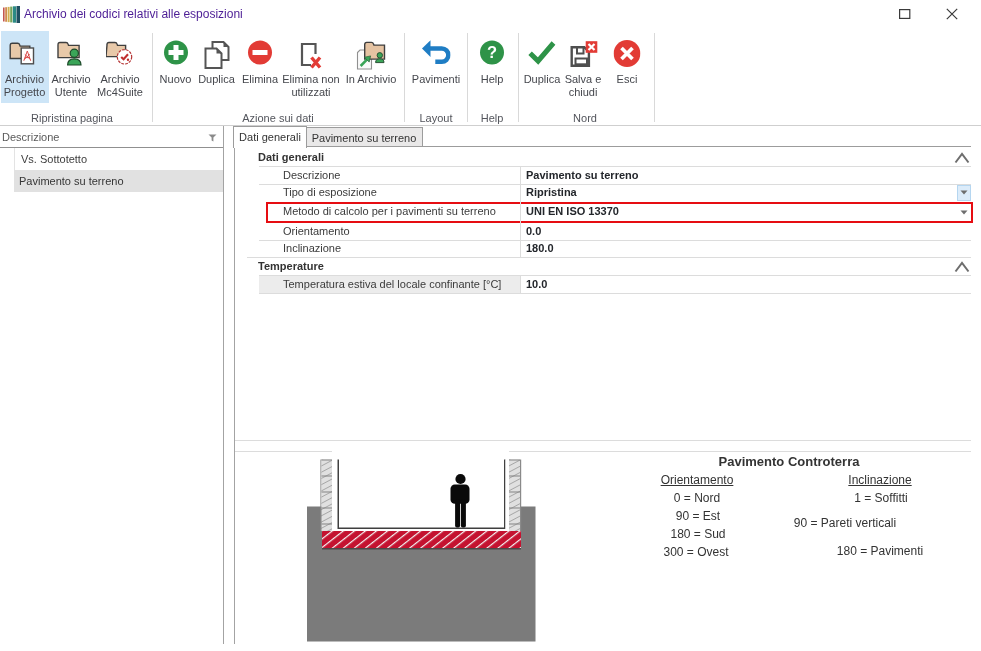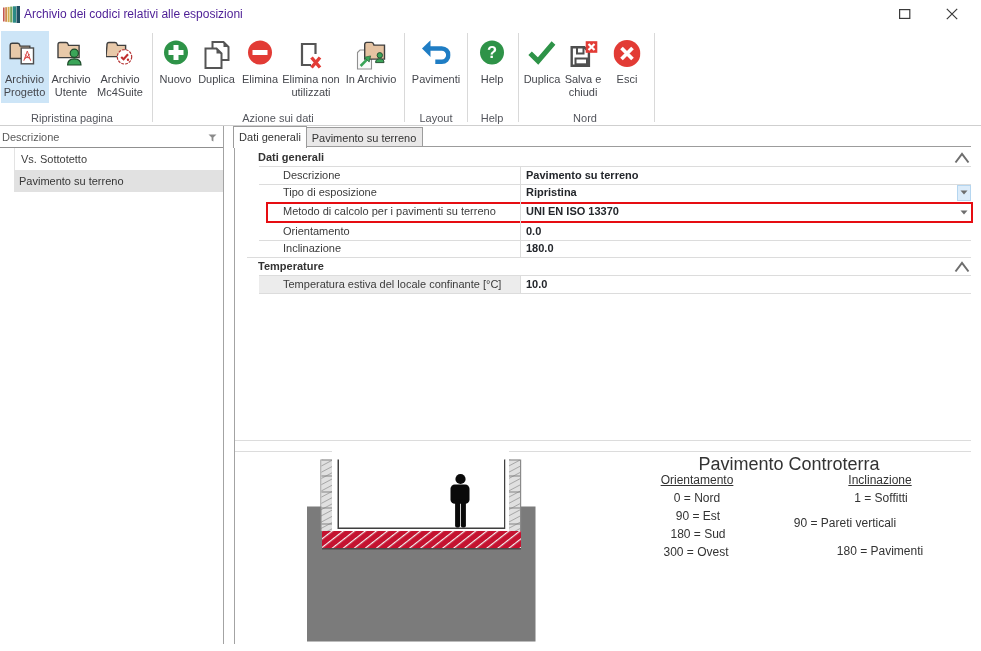--- a/index.html
+++ b/index.html
@@ -269,21 +269,21 @@
  <rect x="230" y="8.5" width="1.2" height="71.5" fill="#8a8a8a"></rect>
 
  <rect x="49" y="76.5" width="165" height="1.5" fill="#3f3f3f"></rect>
 
  <circle cx="170.5" cy="28" r="5.1" fill="#0a0a0a"></circle>
  <rect x="160.5" y="33.5" width="19" height="19.2" rx="4.3" fill="#0a0a0a"></rect>
  <rect x="165.1" y="48" width="5" height="28.6" rx="1.8" fill="#0a0a0a"></rect>
  <rect x="170.9" y="48" width="5" height="28.6" rx="1.8" fill="#0a0a0a"></rect>
 </svg>
 
-<div class="a ctr pv" style="left:789px;top:454px;font-size:18px;font-weight:normal">Pavimento Controterra</div>
+<div class="a ctr pv" style="left:789px;top:454px;font-size:13px;font-weight:bold">Pavimento Controterra</div>
 <div class="a ctr pv" style="left:697px;top:473px;text-decoration:underline">Orientamento</div>
 <div class="a ctr pv" style="left:697px;top:491px">0 = Nord</div>
 <div class="a ctr pv" style="left:698px;top:509px">90 = Est</div>
 <div class="a ctr pv" style="left:698px;top:527px">180 = Sud</div>
 <div class="a ctr pv" style="left:696px;top:545px">300 = Ovest</div>
 <div class="a ctr pv" style="left:880px;top:473px;text-decoration:underline">Inclinazione</div>
 <div class="a ctr pv" style="left:881px;top:491px">1 = Soffitti</div>
 <div class="a ctr pv" style="left:845px;top:516px">90 = Pareti verticali</div>
 <div class="a ctr pv" style="left:880px;top:544px">180 = Pavimenti</div>
 

